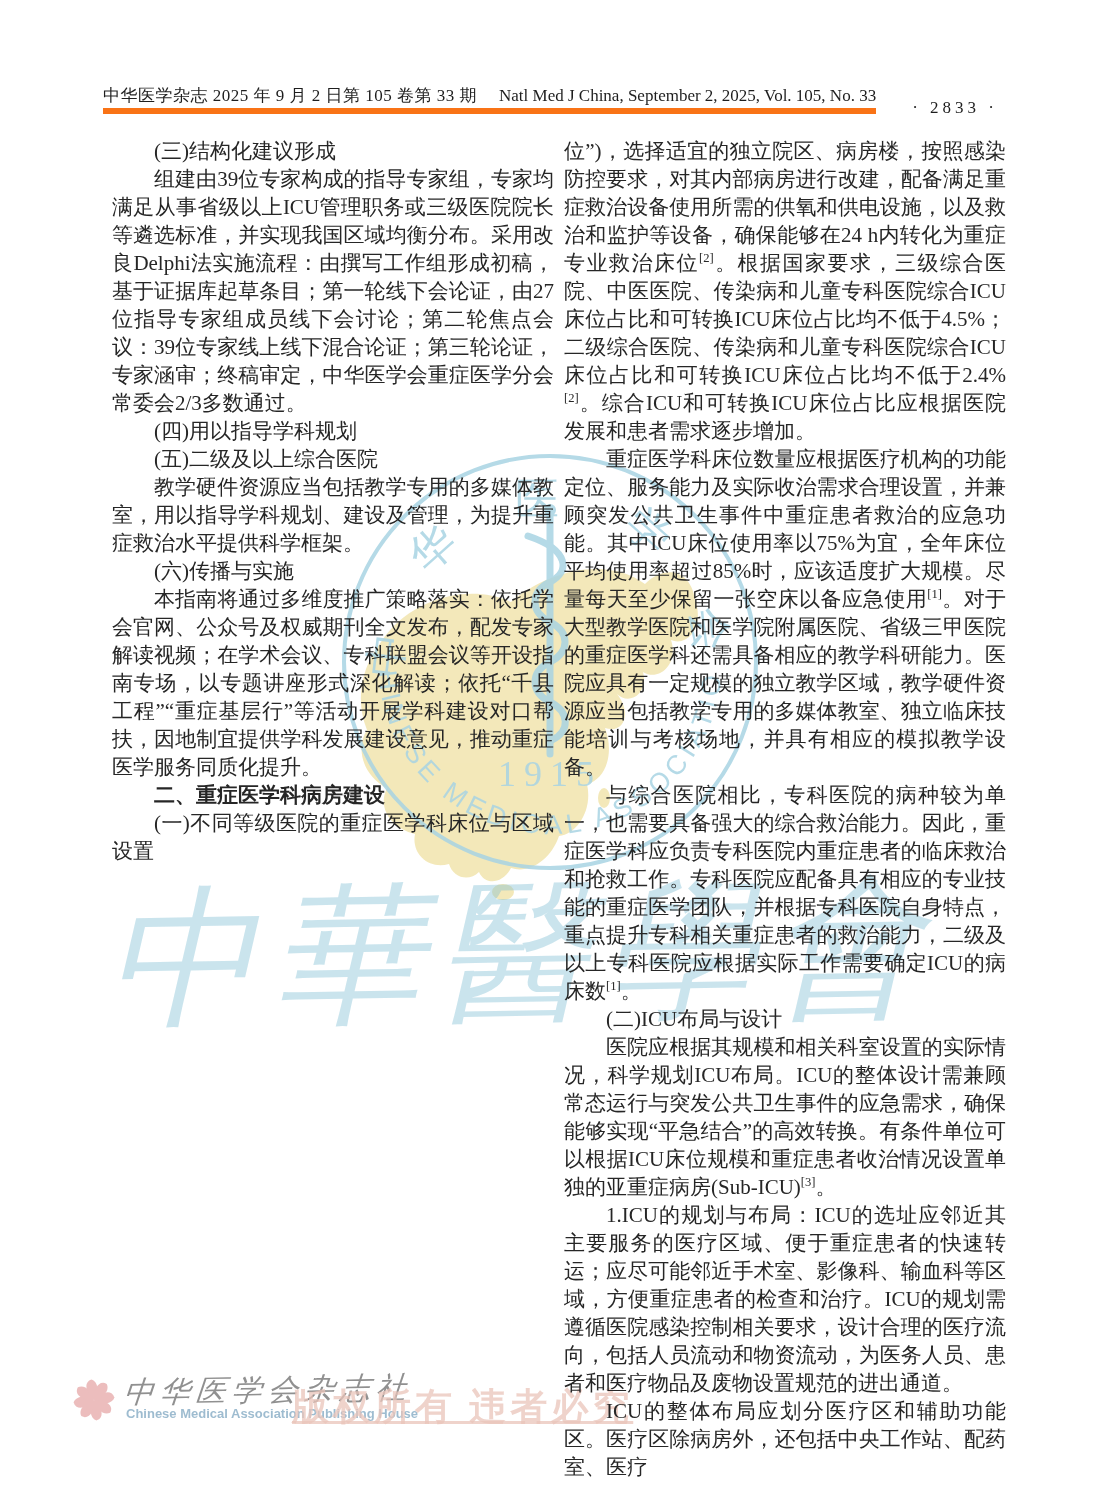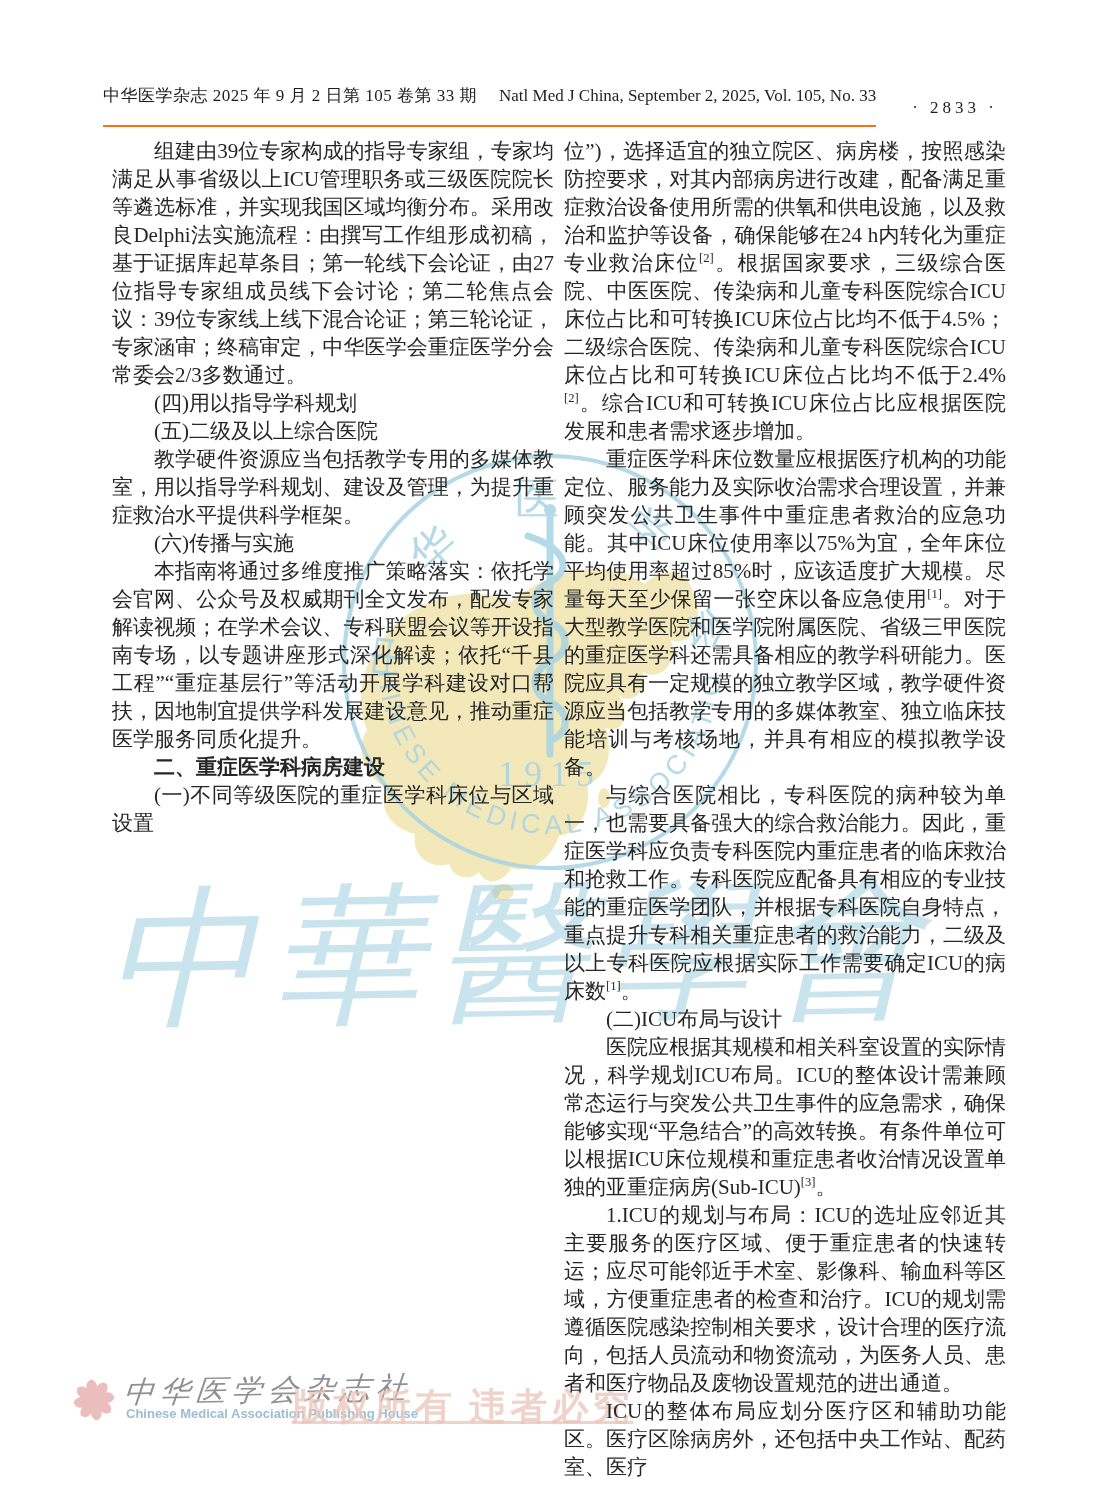--- a/index.html
+++ b/index.html
@@ -6,21 +6,21 @@
   .page{
     position:relative;
     width:1106px;height:1490px;
     background:#ffffff;
     overflow:hidden;
     font-family:"Liberation Serif","DejaVu Serif",serif;
     color:#262626;
   }
   
   .header{position:absolute;top:84px;left:103px;right:0;z-index:2;font-size:17px;color:#1e1e1e;}
-  .header-rule{display:inline-block;border-bottom:2px solid #f97316;padding-bottom:18px;}
+  .header-rule{display:inline-block;border-bottom:6px solid #f97316;padding-bottom:1px;}
   .journal-cn{letter-spacing:0.5px;}
   .journal-en{margin-left:22px;}
   .page-no{position:absolute;top:14px;right:108px;letter-spacing:4px;}
   
   .col{position:absolute;top:137px;width:442px;z-index:2;
        font-size:21px;line-height:28px;text-align:justify;text-justify:inter-ideograph;}
   .col-left{left:112px;}
   .col-right{left:564px;}
   .col p{margin:0;text-indent:2em;}
   .col p.p-cont{text-indent:0;}
@@ -123,20 +123,21 @@
   </div>
 
   <div class="header">
     <span class="header-rule">
       <span class="journal-cn">中华医学杂志 2025 年 9 月 2 日第 105 卷第 33 期</span><span class="journal-en">Natl Med J China, September 2, 2025, Vol. 105, No. 33</span>
     </span>
     <span class="page-no">· 2833 ·</span>
   </div>
 
   <div class="col col-left" id="col-left">
+      <p class="h">(三)结构化建议形成</p>
       <p class="p">组建由39位专家构成的指导专家组，专家均满足从事省级以上ICU管理职务或三级医院院长等遴选标准，并实现我国区域均衡分布。采用改良Delphi法实施流程：由撰写工作组形成初稿，基于证据库起草条目；第一轮线下会论证，由27位指导专家组成员线下会讨论；第二轮焦点会议：39位专家线上线下混合论证；第三轮论证，专家涵审；终稿审定，中华医学会重症医学分会常委会2/3多数通过。</p>
       <p class="h">(四)用以指导学科规划</p>
       <p class="h">(五)二级及以上综合医院</p>
       <p class="p">教学硬件资源应当包括教学专用的多媒体教室，用以指导学科规划、建设及管理，为提升重症救治水平提供科学框架。</p>
       <p class="h">(六)传播与实施</p>
       <p class="p">本指南将通过多维度推广策略落实：依托学会官网、公众号及权威期刊全文发布，配发专家解读视频；在学术会议、专科联盟会议等开设指南专场，以专题讲座形式深化解读；依托“千县工程”“重症基层行”等活动开展学科建设对口帮扶，因地制宜提供学科发展建设意见，推动重症医学服务同质化提升。</p>
       <p class="h-bold">二、重症医学科病房建设</p>
       <p class="h">(一)不同等级医院的重症医学科床位与区域设置</p>
     </div>
   <div class="col col-right" id="col-right">

